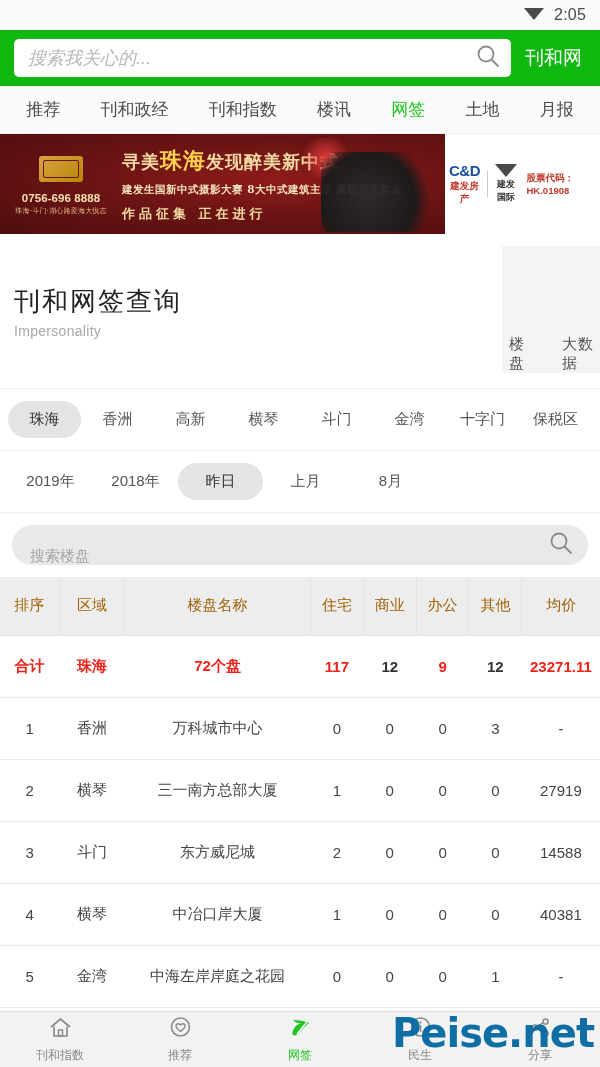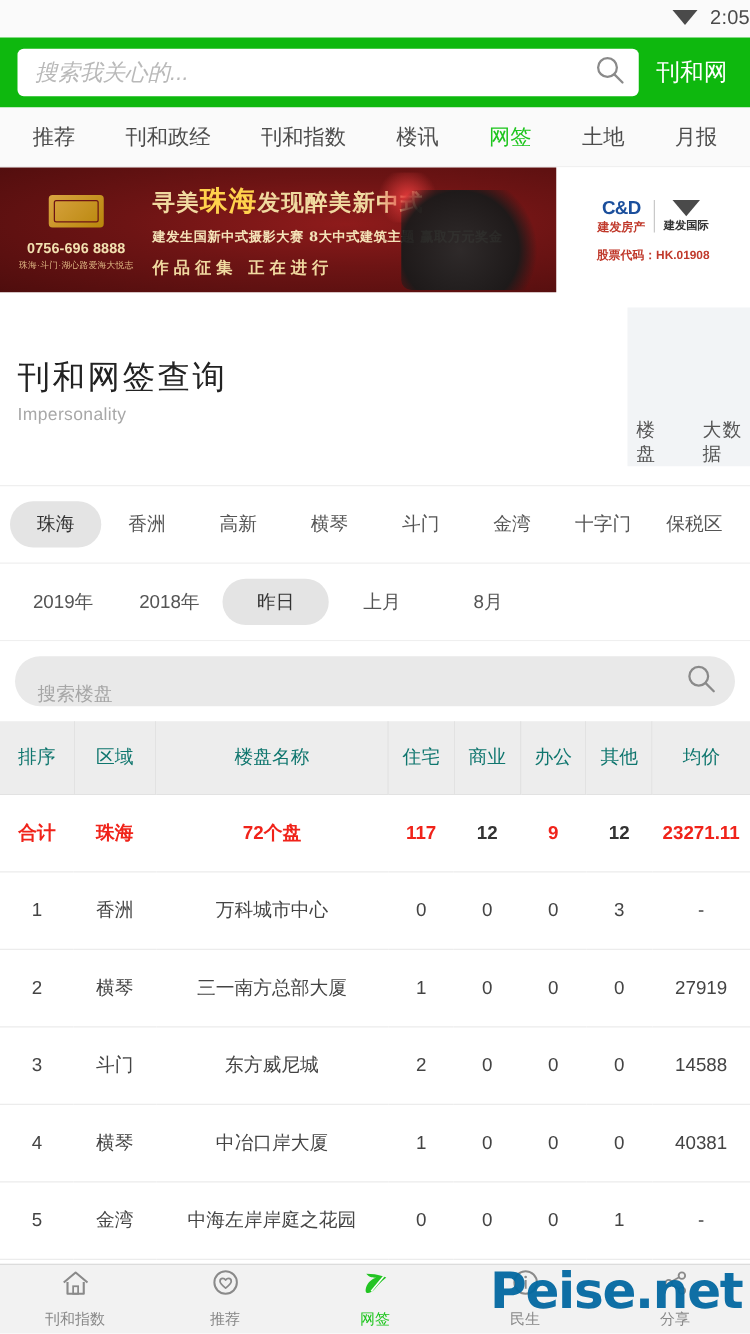--- a/index.html
+++ b/index.html
@@ -9,21 +9,21 @@
     font-family: "Liberation Sans", "DejaVu Sans", sans-serif;
     overflow: hidden;
   }
   body { position: relative; }
 
   
   .statusbar {
     height: 30px; width: 100%;
     background: #fafafa;
     display: flex; align-items: center; justify-content: flex-end;
-    gap: 9px;
+    padding-right: 14px; gap: 9px;
   }
   .wifi-icon { display: block; }
   .status-time { font-size: 16px; color: #4a4a4a; letter-spacing: .2px; }
 
   
   .green-header {
     height: 56px; width: 100%;
     background: #0eb80e;
     display: flex; align-items: center;
     padding: 0 10px 0 14px; gap: 10px;
@@ -88,21 +88,21 @@
   .ad-cam {
     position:absolute; right: 6px; bottom: 2px; width: 118px; height: 80px;
     background: radial-gradient(circle at 40% 60%, #2b2b2b 0%, #1a1a1a 55%, rgba(80,14,14,0) 72%);
     border-radius: 8px; opacity: .95;
   }
   .ad-bird {
     position:absolute; right: 92px; top: 4px; width: 54px; height: 40px;
     background: radial-gradient(circle at 50% 50%, #e03a3a 0%, rgba(140,20,20,0) 70%);
   }
   .ad-right {
-    flex: 1; background: #fff; display: flex; flex-direction: column;
+    flex: 1; background: #fff; display: flex; flex-direction: row;
     align-items: center; justify-content: center; gap: 9px; padding: 0 4px;
   }
   .cd-row { display: flex; align-items: center; gap: 7px; }
   .cd-blk { text-align: center; }
   .cd-mark { font-size: 15px; font-weight: bold; color: #1b4f9c; letter-spacing: -.5px; }
   .cd-cn { font-size: 9.5px; font-weight: bold; color: #c0392b; margin-top: 1px; }
   .cd-div { width: 1px; height: 26px; background: #c9c9c9; }
   .cd-dia {
     width: 0; height: 0; border-left: 11px solid transparent;
     border-right: 11px solid transparent; border-top: 13px solid #4a4a4a; margin: 0 auto;
@@ -151,21 +151,21 @@
   .estate-input {
     flex: 1; border: none; outline: none; background: transparent; font-size: 15px; color: #333;
     font-family: "Liberation Sans", "DejaVu Sans", sans-serif;
     margin-top: 21px;
   }
   .estate-input::placeholder { color: #a6a6a6; }
 
   
   table.grid { width: 100%; border-collapse: collapse; table-layout: fixed; }
   table.grid th {
-    background: #ededed; color: #0f766e; font-size: 15px; font-weight: normal;
+    background: #ededed; color: #a16207; font-size: 15px; font-weight: normal;
     height: 58px; border-right: 1px solid #e2e2e2; border-bottom:1px solid #e2e2e2;
   }
   table.grid th:last-child { border-right: none; }
   table.grid td {
     height: 62px; font-size: 15px; color: #444; text-align: center;
     border-bottom: 1px solid #ececec;
   }
   tr.total td { color: #f0231a; font-weight: bold; }
   tr.total td.black { color: #333; font-weight: bold; }
   .c-rank { width: 56px; }

